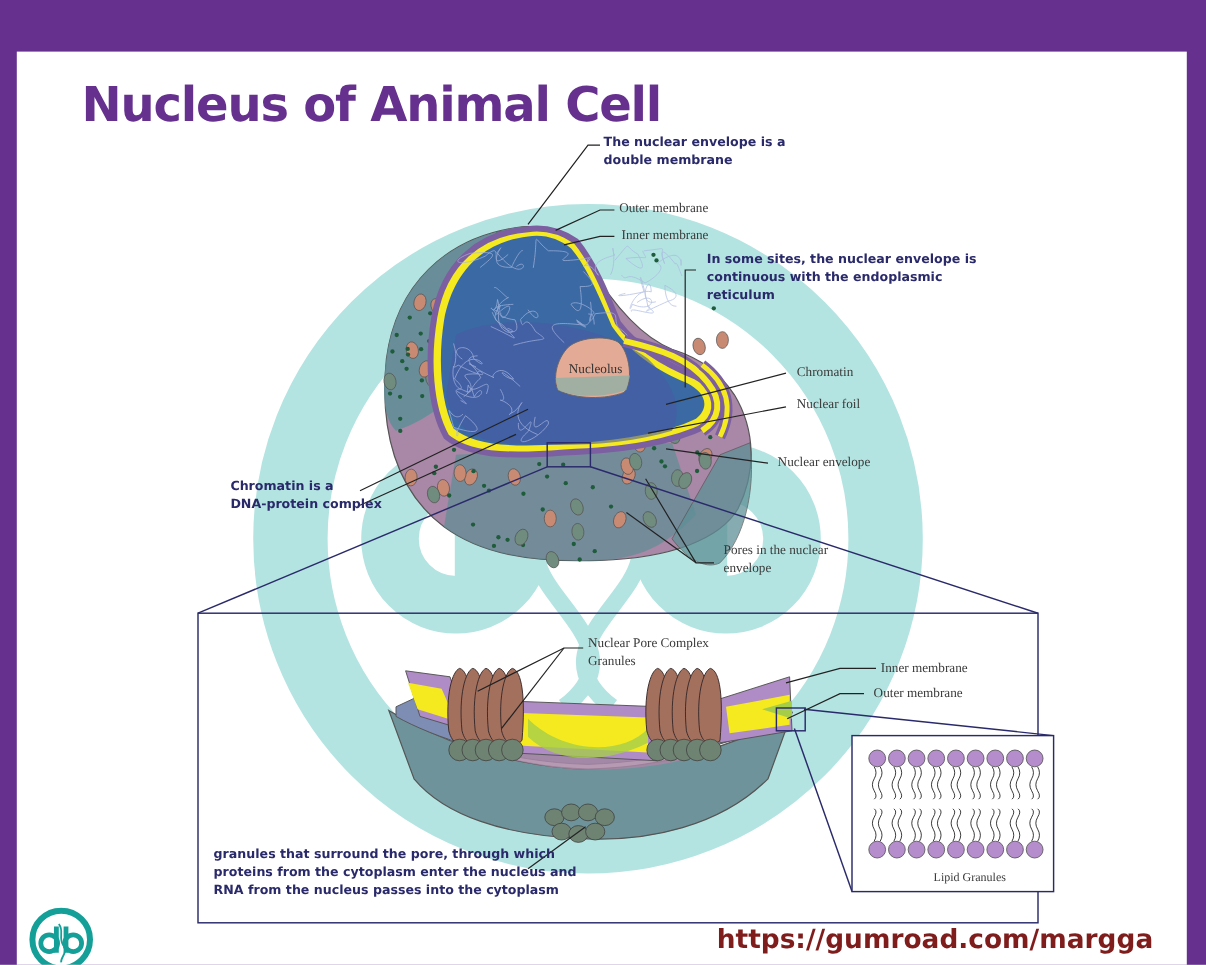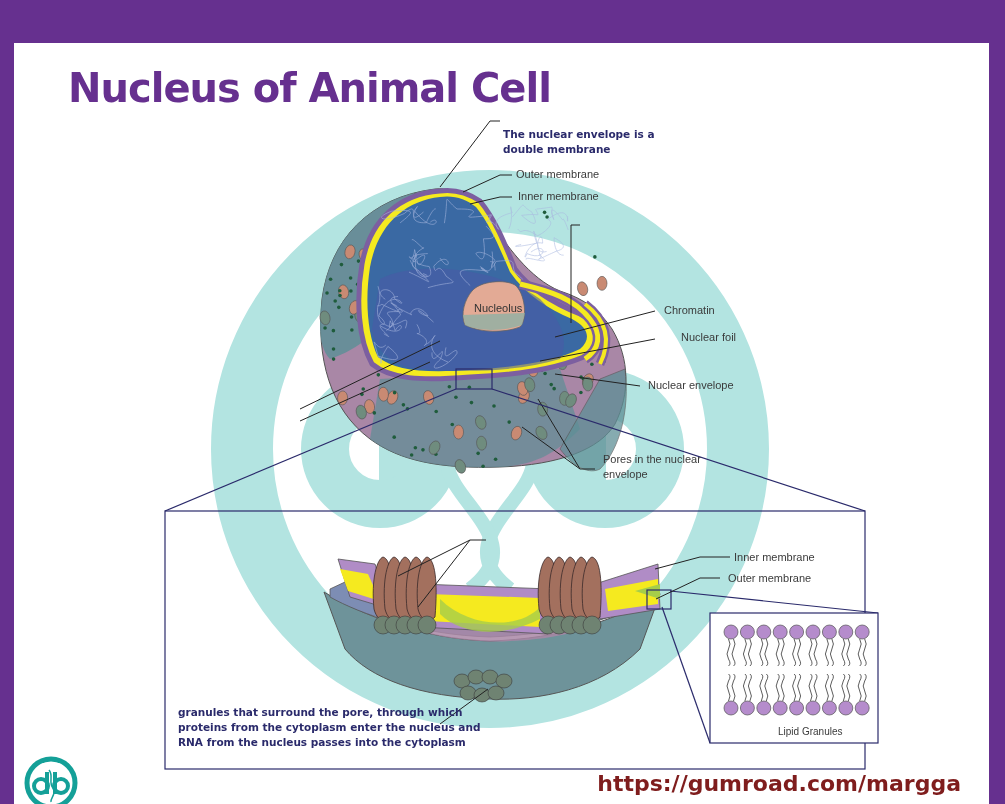--- a/index.html
+++ b/index.html
@@ -1,20 +1,20 @@
 <!DOCTYPE html>
 <html><head>
 <meta charset="utf-8">
 <style>
   html,body{margin:0;padding:0;}
   body{width:1005px;height:804px;background:#66308f;position:relative;overflow:hidden;font-family:"DejaVu Sans",sans-serif;}
   #canvas{position:absolute;left:14px;top:14px;width:975px;height:773px;background:#ffffff;overflow:hidden;margin-top:29px;}
   #art{position:absolute;left:0;top:0;}
   .title{position:absolute;left:54px;top:22px;font-family:"DejaVu Sans",sans-serif;font-weight:bold;font-size:40px;color:#66308f;letter-spacing:-1px;}
-  .lbl{position:absolute;font-family:Liberation Sans, sans-serif;font-size:11px;line-height:15px;color:#3a3a3a;white-space:nowrap;}
+  .lbl{position:absolute;font-family:Liberation Serif, serif;font-size:11px;line-height:15px;color:#3a3a3a;white-space:nowrap;}
   .note{position:absolute;font-family:"DejaVu Sans",sans-serif;font-weight:bold;font-size:10.5px;line-height:15px;color:#2a2a6b;white-space:nowrap;}
   .url{position:absolute;right:28px;top:728px;font-family:"DejaVu Sans",sans-serif;font-weight:bold;font-size:22px;color:#7f1d1d;}
   .logo{position:absolute;left:10px;top:713px;width:54px;height:54px;}
 </style>
 </head>
 <body>
 
 <div id="canvas">
   <svg id="art" width="975" height="773" viewBox="14 14 975 773">
 
@@ -310,33 +310,46 @@
           <path d="M859.7 610 q3 5 0 10 q-3 5 0 10 q3 5 0 7" fill="none" stroke="#333" stroke-width="0.8"></path>
           <path d="M859.7 672 q3 -5 0 -10 q-3 -5 0 -10 q3 -5 0 -7" fill="none" stroke="#333" stroke-width="0.8"></path>
           <path d="M864.7 610 q3 5 0 10 q-3 5 0 10 q3 5 0 7" fill="none" stroke="#333" stroke-width="0.8"></path>
           <path d="M864.7 672 q3 -5 0 -10 q-3 -5 0 -10 q3 -5 0 -7" fill="none" stroke="#333" stroke-width="0.8"></path>
         </g>
     </g>
   </svg>
 
   <div class="title">Nucleus of Animal Cell</div>
 
-  <div class="note" style="left:489px;top:84px;">
+  <div class="note" style="left:489px;top:69px;">
     <div>The nuclear envelope is a</div>
       <div>double membrane</div>
   </div>
   <div class="lbl" style="left:502px;top:124px;">Outer membrane</div>
   <div class="lbl" style="left:504px;top:146px;">Inner membrane</div>
+  <div class="note" style="left:575px;top:166px;">
+    <div>In some sites, the nuclear envelope is</div>
+      <div>continuous with the endoplasmic</div>
+      <div>reticulum</div>
+  </div>
   <div class="lbl" style="left:460px;top:258px;color:#333;">Nucleolus</div>
   <div class="lbl" style="left:650px;top:260px;">Chromatin</div>
-  <div class="lbl" style="left:667px;top:287px;text-align:right;">Nuclear foil</div>
+  <div class="lbl" style="left:650px;top:287px;text-align:right;">Nuclear foil</div>
   <div class="lbl" style="left:634px;top:335px;">Nuclear envelope</div>
+  <div class="note" style="left:178px;top:355px;">
+    <div>Chromatin is a</div>
+      <div>DNA-protein complex</div>
+  </div>
   <div class="lbl" style="left:589px;top:409px;">
     <div>Pores in the nuclear</div>
       <div>envelope</div>
+  </div>
+  <div class="lbl" style="left:476px;top:486px;">
+    <div>Nuclear Pore Complex</div>
+      <div>Granules</div>
   </div>
   <div class="lbl" style="left:720px;top:507px;">Inner membrane</div>
   <div class="lbl" style="left:714px;top:528px;">Outer membrane</div>
   <div class="note" style="left:164px;top:662px;">
       <div>granules that surround the pore, through which</div>
       <div>proteins from the cytoplasm enter the nucleus and</div>
       <div>RNA from the nucleus passes into the cytoplasm</div>
   </div>
   <div class="lbl" style="left:764px;top:681px;font-size:10px;">Lipid Granules</div>
 

